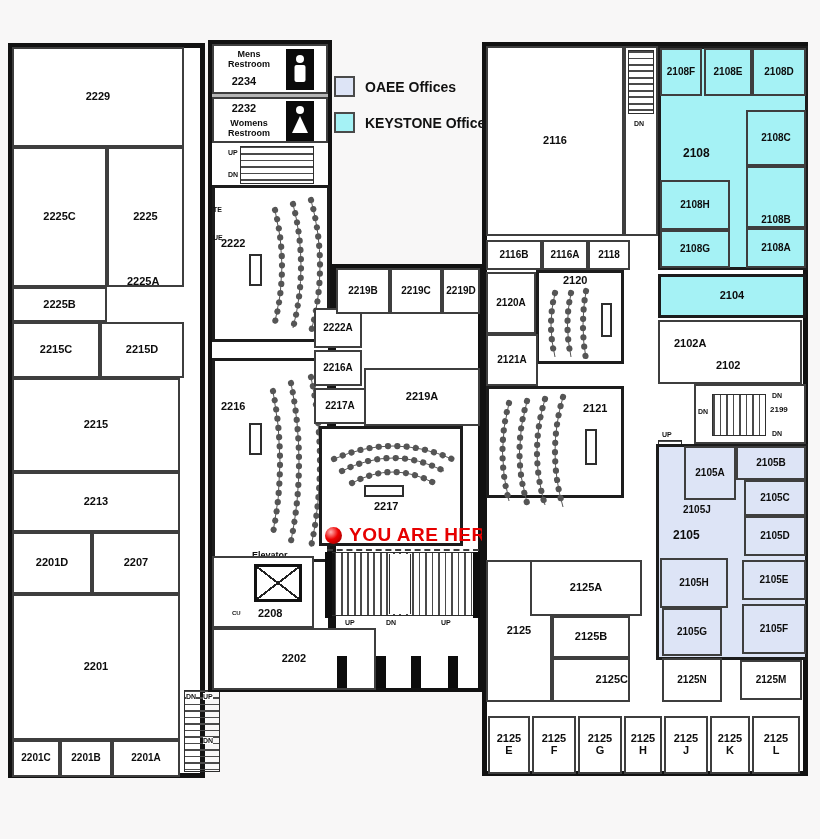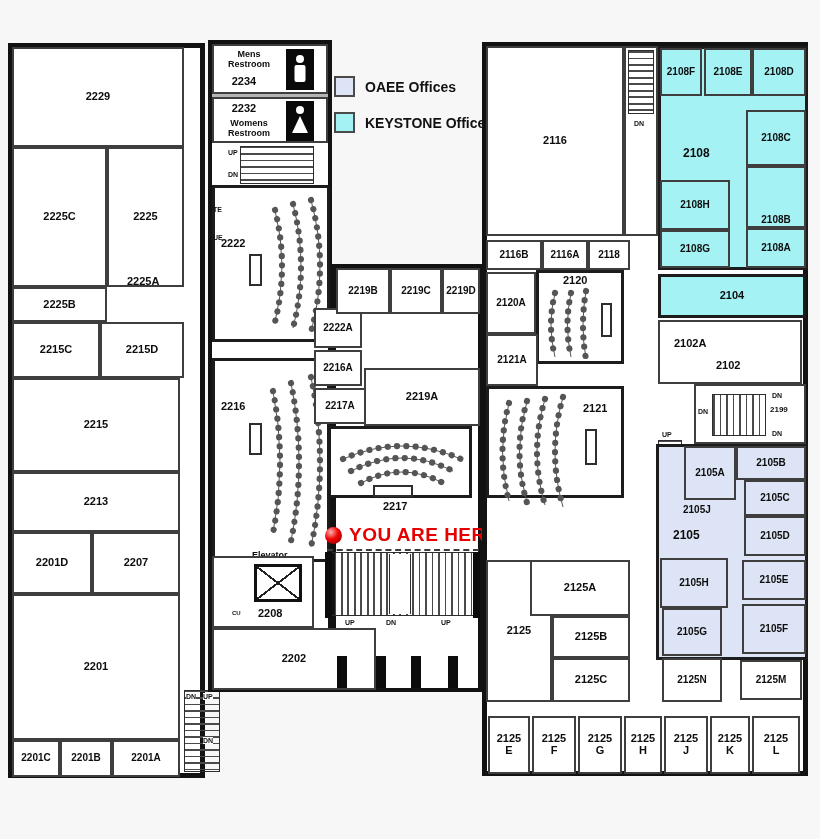--- a/index.html
+++ b/index.html
@@ -167,21 +167,21 @@
   <div class="r" style="left:390px;top:268px;width:52px;height:46px;">
       <span class="lbl s10">2219C</span>
     </div>
   <div class="r" style="left:442px;top:268px;width:38px;height:46px;">
       <span class="lbl s10">2219D</span>
     </div>
   <div class="r" style="left:364px;top:368px;width:116px;height:58px;">
       <span class="lbl">2219A</span>
     </div>
 
-  <div class="r r3" style="left:328px;top:426px;width:144px;height:72px;display:block;">
+  <div class="r r3" style="left:319px;top:426px;width:144px;height:120px;display:block;">
     <span class="lbl abs" style="left:52px;top:72px;">2217</span>
     <div class="furn" style="left:42px;top:56px;width:40px;height:12px;"></div>
     <svg class="seats" style="left:4px;top:2px;" width="134" height="56" viewBox="0 0 134 56">
       <path class="rowline" d="M26,52 Q67,30 108,52"></path>
         <path class="rowdots" d="M26,52 Q67,30 108,52"></path>
       <path class="rowline" d="M16,40 Q67,14 118,40"></path>
         <path class="rowdots" d="M16,40 Q67,14 118,40"></path>
       <path class="rowline" d="M8,28 Q67,2 126,28"></path>
         <path class="rowdots" d="M8,28 Q67,2 126,28"></path>
     </svg>
@@ -348,27 +348,27 @@
       <path class="rowline" d="M52,6 Q36,59 52,112"></path>
         <path class="rowdots" d="M52,6 Q36,59 52,112"></path>
       <path class="rowline" d="M70,4 Q54,59 70,114"></path>
         <path class="rowdots" d="M70,4 Q54,59 70,114"></path>
     </svg>
   </div>
 
   <div class="r" style="left:486px;top:560px;width:66px;height:142px;">
       <span class="lbl">2125</span>
     </div>
-  <div class="r" style="left:530px;top:560px;width:100px;height:56px;">
+  <div class="r" style="left:530px;top:560px;width:112px;height:56px;">
       <span class="lbl">2125A</span>
     </div>
   <div class="r" style="left:552px;top:616px;width:78px;height:42px;">
       <span class="lbl">2125B</span>
     </div>
-  <div class="r" style="left:552px;top:658px;width:78px;height:44px;">
+  <div class="r" style="left:552px;top:658px;width:78px;height:44px;justify-content:flex-end;">
       <span class="lbl">2125C</span>
     </div>
   <div class="r" style="left:662px;top:658px;width:60px;height:44px;">
       <span class="lbl s10">2125N</span>
     </div>
   <div class="r" style="left:740px;top:660px;width:62px;height:40px;">
       <span class="lbl s10">2125M</span>
     </div>
 
   <div class="r" style="left:488px;top:716px;width:42px;height:58px;">

